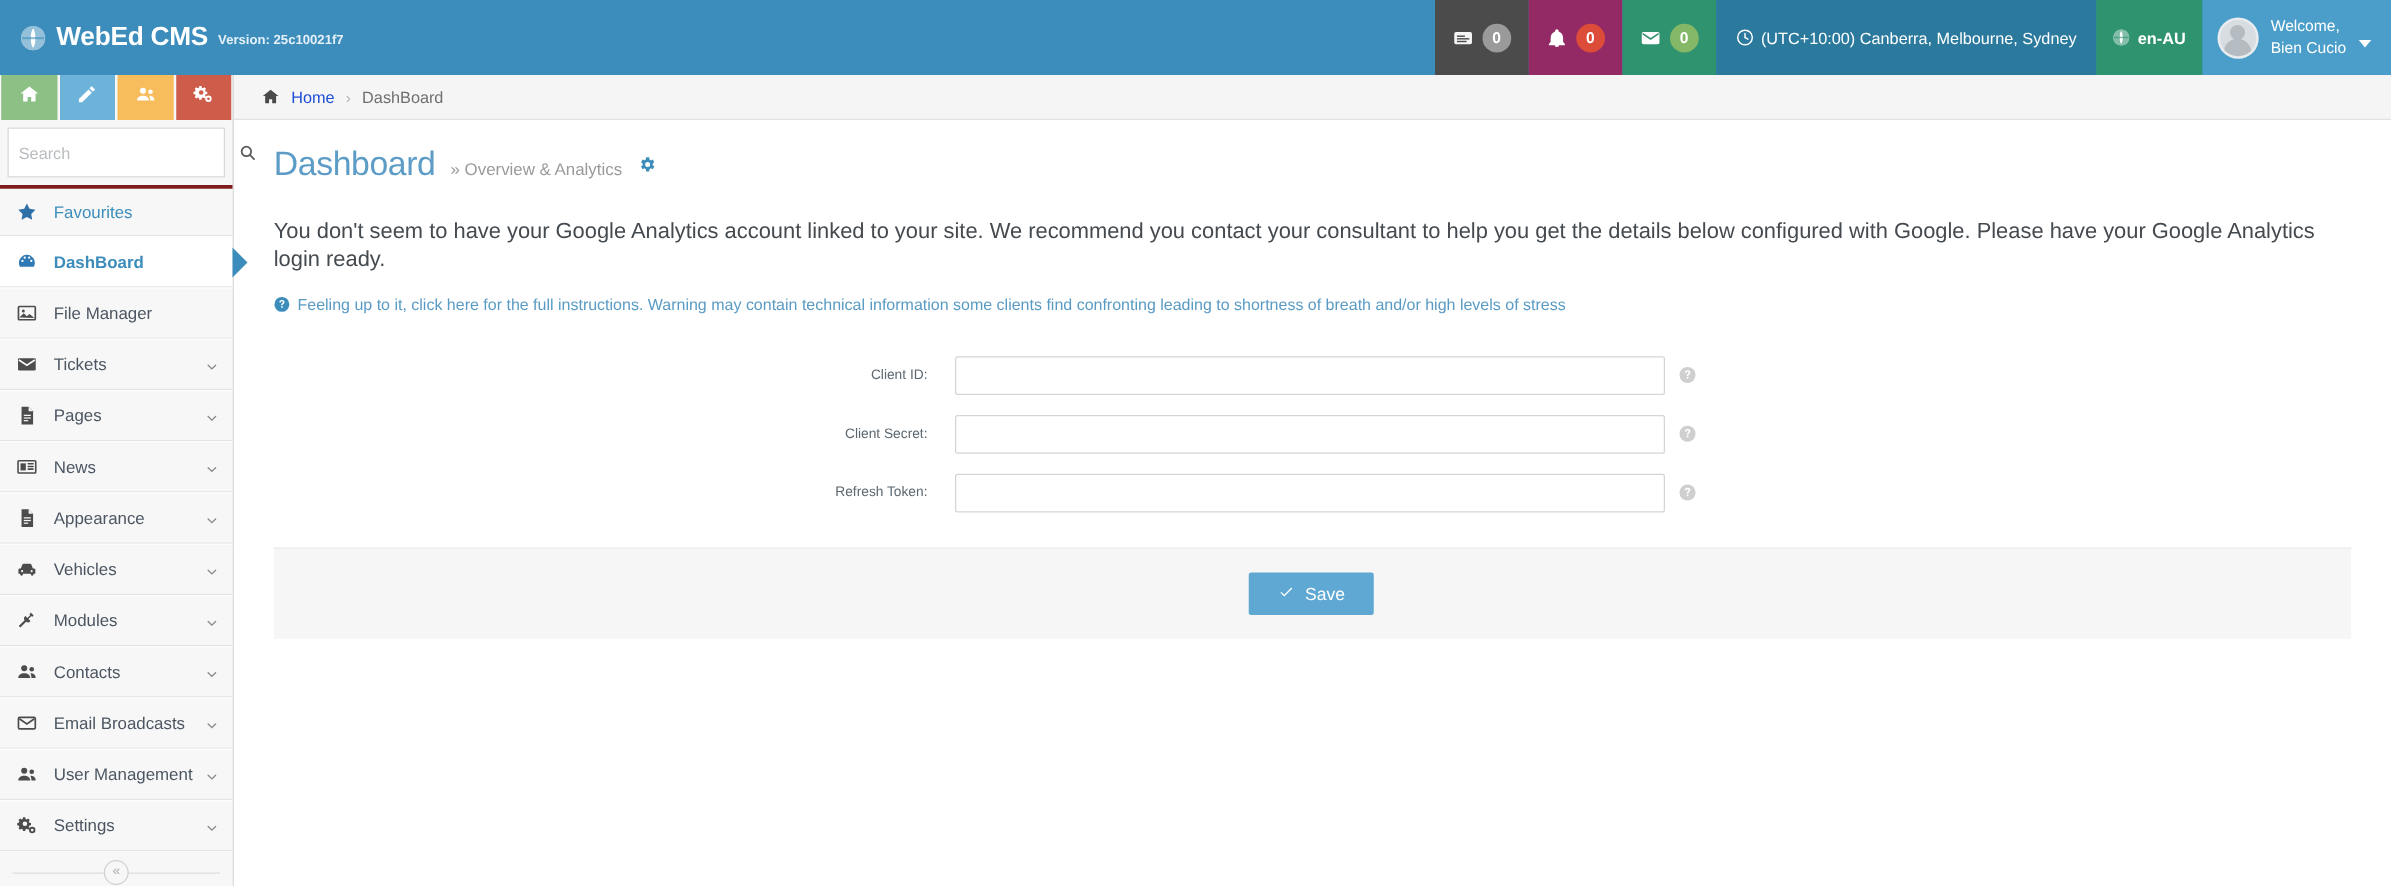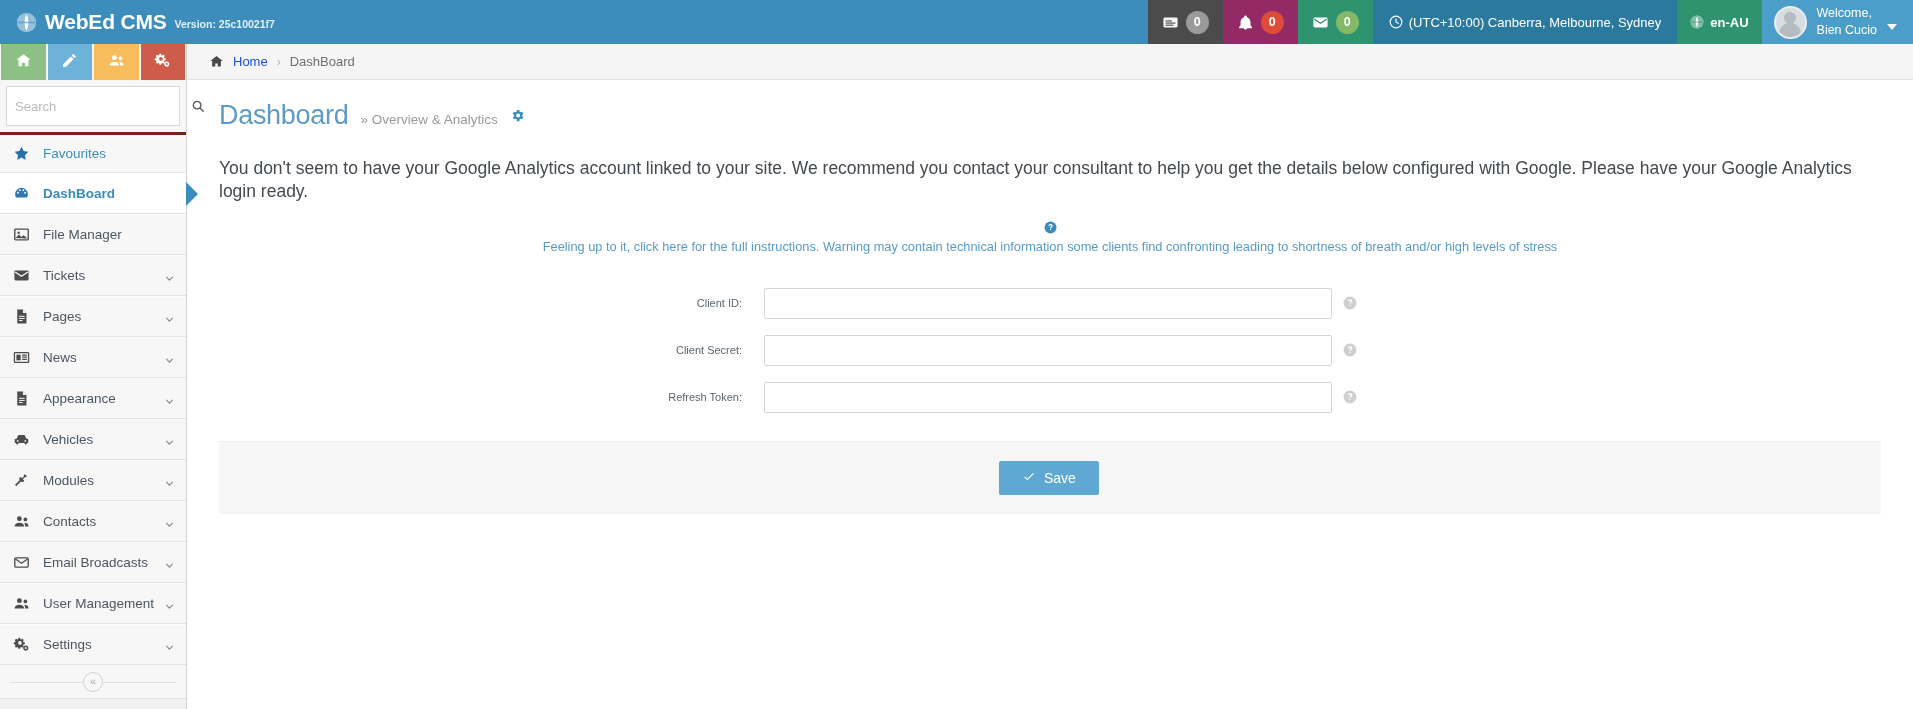--- a/index.html
+++ b/index.html
@@ -4,21 +4,21 @@
 <style>
   * { box-sizing: border-box; margin: 0; padding: 0; }
   html, body {
     width: 1913px; height: 709px;
     font-family: "Liberation Sans", sans-serif;
     background: #ffffff; overflow: hidden;
   }
 
   
   .topbar {
-    height: 44px; background: #3c8dbc;
+    height: 60px; background: #3c8dbc;
     display: flex; align-items: stretch;
     position: relative; z-index: 20;
   }
   .brand {
     width: 187px; display: flex; align-items: center;
     gap: 8px; padding-left: 16px; flex-shrink: 0;
   }
   .brand-globe {
     width: 21px; height: 21px; flex-shrink: 0;
   }
@@ -181,21 +181,21 @@
   .page-sub { font-size: 13.5px; color: #9a9a9a; }
   .page-gear-btn { cursor: pointer; display: flex; align-self: center; }
   .page-gear-btn svg { width: 15px; height: 15px; }
 
   .intro-text {
     font-size: 17.5px; color: #444a4f; line-height: 1.3;
     max-width: 1640px; font-weight: 400;
   }
   .help-line {
     display: flex; align-items: center; gap: 6px;
-    margin-top: 17px; margin-bottom: 8px; flex-direction: column;
+    margin-top: 17px; margin-bottom: 8px;
   }
   .help-line a {
     color: #5a9bc4; font-size: 12.8px; text-decoration: none; cursor: pointer;
   }
   .help-ico { width: 13px; height: 13px; flex-shrink: 0; }
 
   .form-area { padding-top: 26px; }
   .form-row { display: flex; align-items: center; margin-bottom: 16px; }
   .form-label {
     width: 545px; text-align: right; padding-right: 22px;

